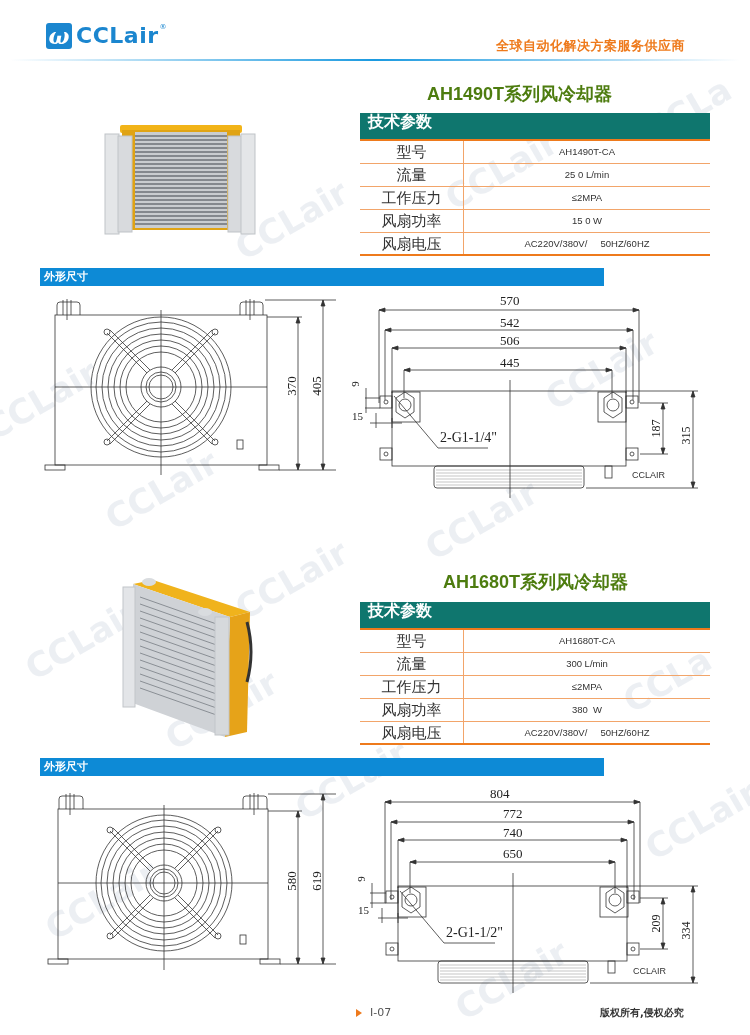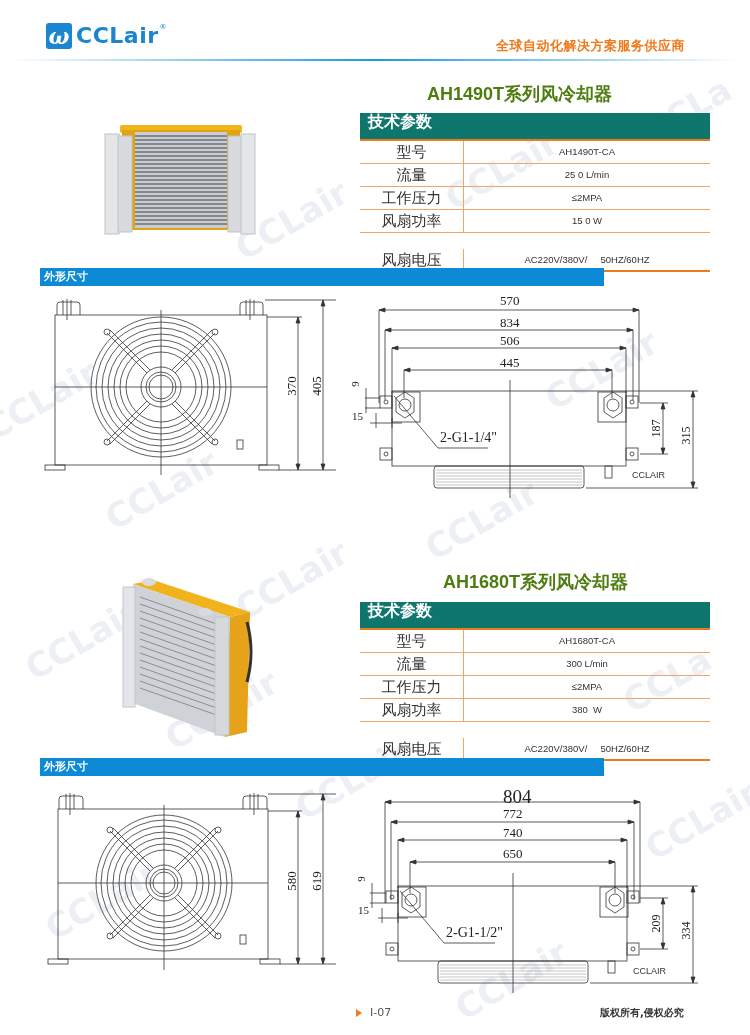--- a/index.html
+++ b/index.html
@@ -16,21 +16,21 @@
   .slogan { right: 65px; top: 37px; font-size: 13px; font-weight: bold; color: #ee7a1c; letter-spacing: 0.5px; }
   .header-line { left: 10px; top: 59px; width: 730px; height: 2px; background: linear-gradient(90deg, rgba(27,134,207,0) 0%, #1b9ae0 50%, rgba(27,134,207,0) 100%); }
 
   
   .product-title { font-family: "Liberation Sans", sans-serif; font-size: 18px; font-weight: bold; color: #4d7c0f; white-space: nowrap; }
 
   
   .spec { width: 350px; }
   .spec-head { height: 28px; background: #0f766e; border-bottom: 2px solid #ee7a1c; color: #fff; font-weight: bold; font-size: 16px; line-height: 17px; padding-left: 8px; }
   .spec-row { display: flex; height: 23px; border-bottom: 1px solid #f2a56a; }
-  .spec-row:last-child { border-bottom: 2px solid #ee7a1c; margin-top: 16px; }
+  .spec-row:last-child { border-bottom: 2px solid #ee7a1c; }
   .spec-key { width: 104px; border-right: 1px solid #f2a56a; text-align: center; font-size: 15px; line-height: 22px; color: #333; }
   .spec-val { flex: 1; text-align: center; font-family: "Liberation Sans", sans-serif; font-size: 9.5px; line-height: 22px; color: #333; }
 
   
   .section-bar { left: 40px; width: 564px; height: 18px; background: #0d8ad6; color: #fff; font-size: 11px; line-height: 18px; padding-left: 4px; font-weight: bold; }
 
   
   .page-num { left: 356px; top: 1006px; font-size: 11px; color: #555; display: flex; align-items: center; gap: 8px; }
   .arrow-icon { width: 0; height: 0; border-left: 6px solid #ee7a1c; border-top: 4px solid transparent; border-bottom: 4px solid transparent; }
   .copyright { left: 600px; top: 1006px; font-size: 10px; font-weight: bold; color: #333; }
@@ -248,21 +248,21 @@
 
     <line x1="290" y1="115" x2="318" y2="115"></line>
       <line x1="290" y1="166" x2="318" y2="166"></line>
     <line x1="313" y1="115" x2="313" y2="166"></line>
     <line x1="276" y1="103" x2="348" y2="103"></line>
       <line x1="236" y1="200" x2="348" y2="200"></line>
     <line x1="343" y1="103" x2="343" y2="200"></line>
     <path d="M313 115 l-2 6 h4 z M313 166 l-2 -6 h4 z M343 103 l-2 6 h4 z M343 200 l-2 -6 h4 z" fill="#333"></path>
   </svg>
   <div class="abs" style="left:150px;top:5px;font-family:'Liberation Serif',serif;font-size:13px;">570</div>
-  <div class="abs" style="left:150px;top:27px;font-family:'Liberation Serif',serif;font-size:13px;">834</div>
+  <div class="abs" style="left:150px;top:27px;font-family:'Liberation Serif',serif;font-size:13px;">542</div>
   <div class="abs" style="left:150px;top:45px;font-family:'Liberation Serif',serif;font-size:13px;">506</div>
   <div class="abs" style="left:150px;top:67px;font-family:'Liberation Serif',serif;font-size:13px;">445</div>
   <div class="abs" style="left:2px;top:90px;font-family:'Liberation Serif',serif;font-size:11px;transform:rotate(-90deg);">9</div>
   <div class="abs" style="left:2px;top:122px;font-family:'Liberation Serif',serif;font-size:11px;">15</div>
   <div class="abs" style="left:90px;top:142px;font-family:'Liberation Serif',serif;font-size:14px;">2-G1-1/4"</div>
   <div class="abs" style="left:297px;top:133px;font-family:'Liberation Serif',serif;font-size:12px;transform:rotate(-90deg);">187</div>
   <div class="abs" style="left:327px;top:140px;font-family:'Liberation Serif',serif;font-size:12px;transform:rotate(-90deg);">315</div>
   <div class="abs" style="left:282px;top:182px;font-family:'Liberation Sans',sans-serif;font-size:9px;color:#333;">CCLAIR</div>
 </div>
 
@@ -424,21 +424,21 @@
       <line x1="48" y1="135" x2="48" y2="145"></line>
     <line x1="28" y1="140" x2="58" y2="140"></line>
     <line x1="290" y1="120" x2="318" y2="120"></line>
       <line x1="290" y1="171" x2="318" y2="171"></line>
     <line x1="313" y1="120" x2="313" y2="171"></line>
     <line x1="277" y1="108" x2="348" y2="108"></line>
       <line x1="240" y1="205" x2="348" y2="205"></line>
     <line x1="343" y1="108" x2="343" y2="205"></line>
     <path d="M313 120 l-2 6 h4 z M313 171 l-2 -6 h4 z M343 108 l-2 6 h4 z M343 205 l-2 -6 h4 z" fill="#333"></path>
   </svg>
-  <div class="abs" style="left:153px;top:8px;font-family:'Liberation Serif',serif;font-size:19px;">804</div>
+  <div class="abs" style="left:140px;top:8px;font-family:'Liberation Serif',serif;font-size:13px;">804</div>
   <div class="abs" style="left:153px;top:28px;font-family:'Liberation Serif',serif;font-size:13px;">772</div>
   <div class="abs" style="left:153px;top:47px;font-family:'Liberation Serif',serif;font-size:13px;">740</div>
   <div class="abs" style="left:153px;top:68px;font-family:'Liberation Serif',serif;font-size:13px;">650</div>
   <div class="abs" style="left:8px;top:95px;font-family:'Liberation Serif',serif;font-size:11px;transform:rotate(-90deg);">9</div>
   <div class="abs" style="left:8px;top:126px;font-family:'Liberation Serif',serif;font-size:11px;">15</div>
   <div class="abs" style="left:96px;top:147px;font-family:'Liberation Serif',serif;font-size:14px;">2-G1-1/2"</div>
   <div class="abs" style="left:297px;top:138px;font-family:'Liberation Serif',serif;font-size:12px;transform:rotate(-90deg);">209</div>
   <div class="abs" style="left:327px;top:145px;font-family:'Liberation Serif',serif;font-size:12px;transform:rotate(-90deg);">334</div>
   <div class="abs" style="left:283px;top:188px;font-family:'Liberation Sans',sans-serif;font-size:9px;color:#333;">CCLAIR</div>
 </div>

